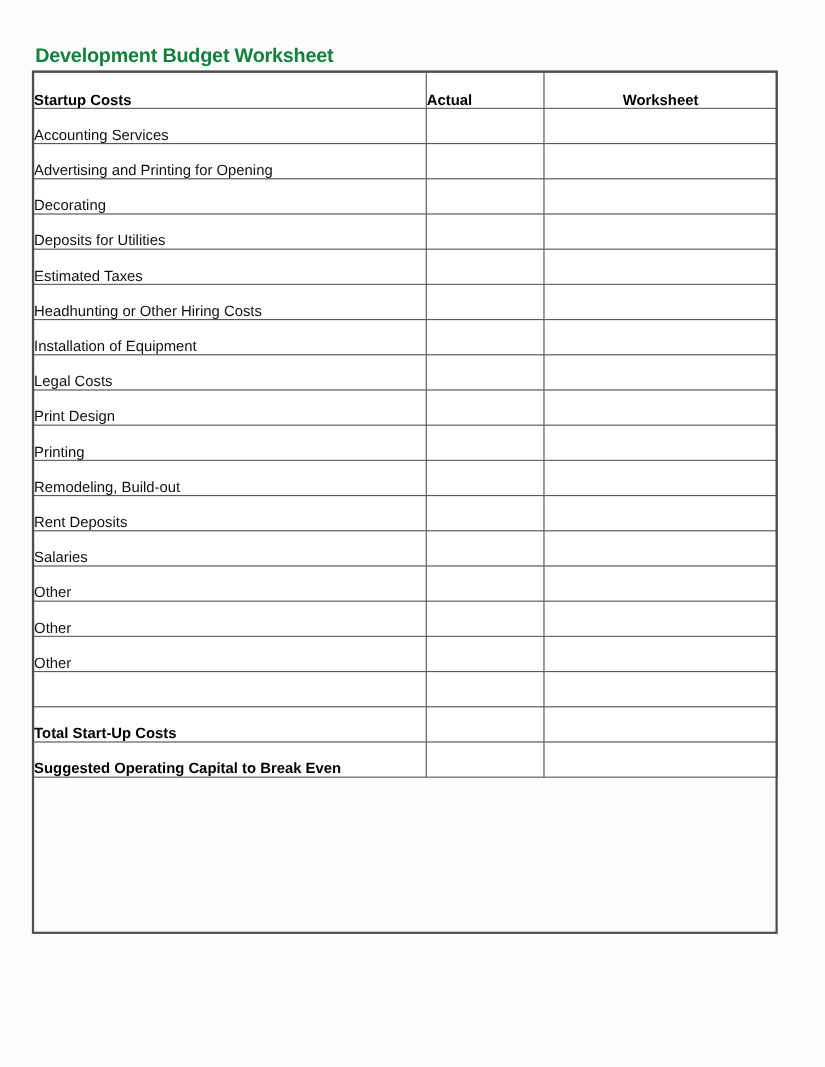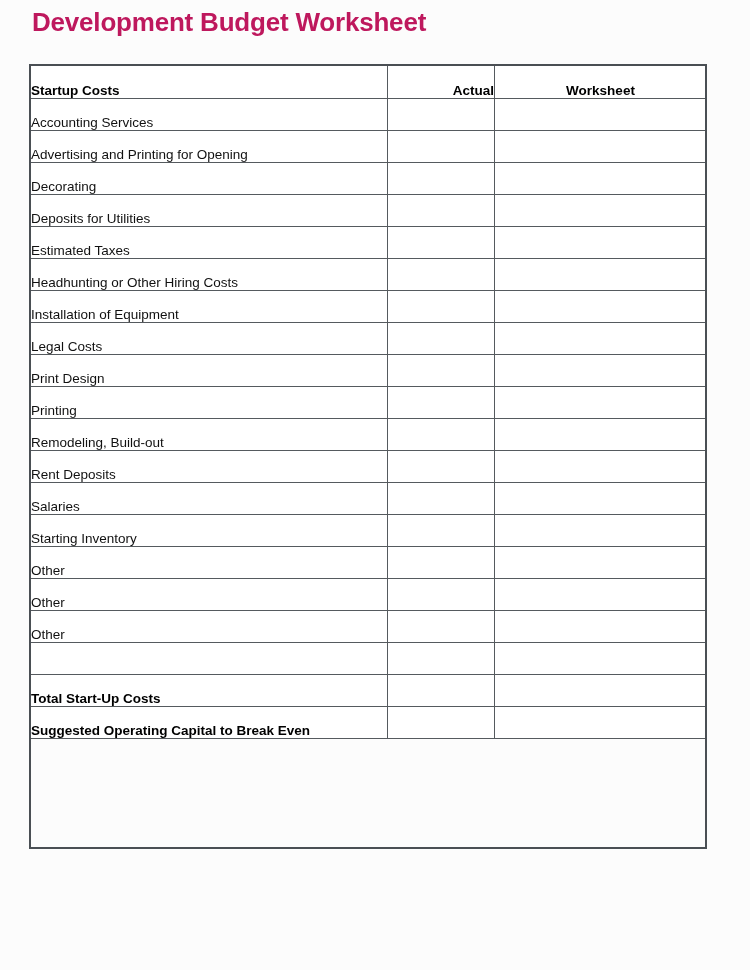--- a/index.html
+++ b/index.html
@@ -21,26 +21,26 @@
     left: 0;
     top: 0;
     width: 750px;
     height: 970px;
   }
 
   
   #doc-title {
     position: absolute;
     left: 32px;
-    top: 8px;
-    font-size: 26px;
+    top: 36px;
+    font-size: 18px;
     font-weight: bold;
     letter-spacing: -0.2px;
     line-height: 28px;
-    color: #be185d;
+    color: #15803d;
     white-space: nowrap;
   }
 
   
   #worksheet-table {
     position: absolute;
     left: 30px;
     top: 65px;
     width: 676px;
     border-collapse: collapse;
@@ -64,21 +64,21 @@
   .hdr-cell {
     height: 32px;
     font-size: 13.5px;
     font-weight: bold;
     color: #000000;
     padding: 0 0 7px 0;
     vertical-align: bottom;
     white-space: nowrap;
   }
   .hdr-item     { text-align: left;   padding-left: 9px; }
-  .hdr-actual   { text-align: right; }
+  .hdr-actual   { text-align: left; }
   .hdr-budgeted { text-align: center; }
 
   
   .item-cell {
     height: 31px;
     font-size: 13.5px;
     font-weight: normal;
     color: #111111;
     text-align: left;
     padding: 0 0 6px 9px;
@@ -186,25 +186,20 @@
           <td class="item-cell">Rent Deposits</td>
           <td class="value-cell"></td>
           <td class="value-cell"></td>
         </tr>
         <tr>
           <td class="item-cell">Salaries</td>
           <td class="value-cell"></td>
           <td class="value-cell"></td>
         </tr>
         <tr>
-          <td class="item-cell">Starting Inventory</td>
-          <td class="value-cell"></td>
-          <td class="value-cell"></td>
-        </tr>
-        <tr>
           <td class="item-cell">Other</td>
           <td class="value-cell"></td>
           <td class="value-cell"></td>
         </tr>
         <tr>
           <td class="item-cell">Other</td>
           <td class="value-cell"></td>
           <td class="value-cell"></td>
         </tr>
         <tr>

